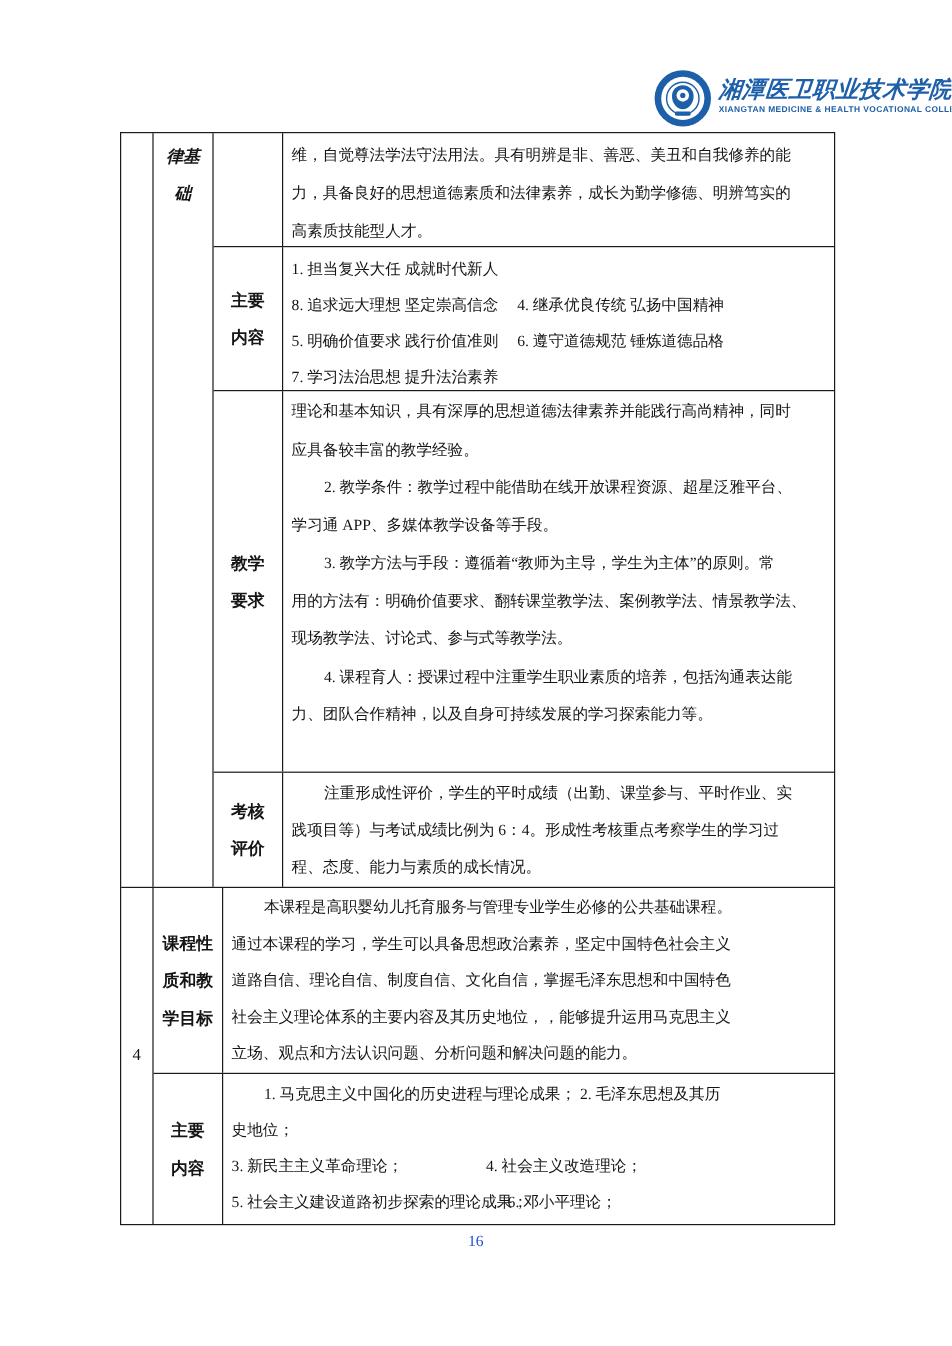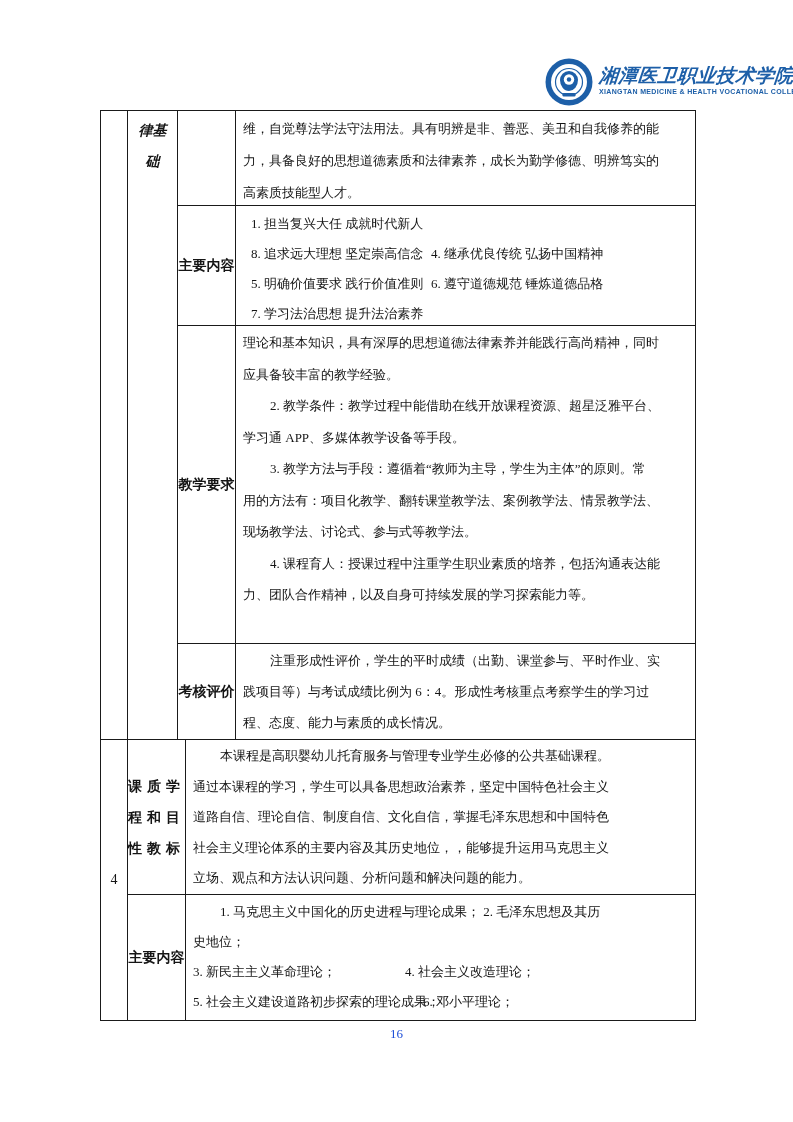--- a/index.html
+++ b/index.html
@@ -25,34 +25,34 @@
         align-items:center;justify-content:center;font-size:14px;}
   .cname{width:50px;box-sizing:border-box;border-right:1px solid #1a1a1a;display:flex;
          flex-direction:column;align-items:center;padding-top:4px;font-weight:bold;
          font-family:"Liberation Sans","DejaVu Sans",sans-serif;font-size:14px;font-style:italic;}
   .cname div{line-height:31px;}
   .cname.tight div{line-height:30.4px;}
   .grows{flex:1;display:flex;flex-direction:column;min-width:0;}
   .grow{display:flex;box-sizing:border-box;border-bottom:1px solid #1a1a1a;}
   .grow:last-child{border-bottom:none;}
   .clabel{width:58px;box-sizing:border-box;border-right:1px solid #1a1a1a;display:flex;
-          flex-direction:row;align-items:center;justify-content:center;font-weight:bold;
+          flex-direction:column;align-items:center;justify-content:center;font-weight:bold;
           font-family:"Liberation Sans","DejaVu Sans",sans-serif;font-size:14px;}
   .clabel div{line-height:31px;}
   .ccontent{flex:1;min-width:0;box-sizing:border-box;padding:1px 5px 0 7px;overflow:hidden;}
   .h95{height:95px;}  .h120{height:120px;} .h318{height:318px;}
   .h95b{height:95px;} .h155{height:155px;} .h125{height:125px;}
   .ln{white-space:nowrap;}
   .lh32 .ln{line-height:32px;}  .lh315 .ln{line-height:31.5px;}
   .lh31 .ln{line-height:31px;}  .lh305 .ln{line-height:30.5px;}
   .lh30 .ln{line-height:30px;}
   .ind{text-indent:27px;}
   .itemrow{display:flex;white-space:nowrap;}
   .lh30i .itemrow{line-height:30px;}
-  .itemrow .il{width:188px;flex:0 0 auto;text-align:center;}
+  .itemrow .il{width:188px;flex:0 0 auto;}
   .pair .il3{width:212px;flex:0 0 auto;}
   .pair .il5{width:230px;flex:0 0 auto;}
   .pad2{padding-top:2px;} .pad3{padding-top:3px;}
 
   
   .pageno{position:absolute;left:0;top:1026px;width:793px;text-align:center;
           font-size:13px;color:#1d4ed8;}
 </style>
 </head>
 <body>
@@ -124,21 +124,21 @@
           <div class="clabel">
             <div>教学</div>
             <div>要求</div>
           </div>
           <div class="ccontent lh315">
             <div class="ln">理论和基本知识，具有深厚的思想道德法律素养并能践行高尚精神，同时</div>
             <div class="ln">应具备较丰富的教学经验。</div>
             <div class="ln ind">2. 教学条件：教学过程中能借助在线开放课程资源、超星泛雅平台、</div>
             <div class="ln">学习通 APP、多媒体教学设备等手段。</div>
             <div class="ln ind">3. 教学方法与手段：遵循着“教师为主导，学生为主体”的原则。常</div>
-            <div class="ln">用的方法有：项目化教学、翻转课堂教学法、案例教学法、情景教学法、</div>
+            <div class="ln">用的方法有：明确价值要求、翻转课堂教学法、案例教学法、情景教学法、</div>
             <div class="ln">现场教学法、讨论式、参与式等教学法。</div>
             <div class="ln ind">4. 课程育人：授课过程中注重学生职业素质的培养，包括沟通表达能</div>
             <div class="ln">力、团队合作精神，以及自身可持续发展的学习探索能力等。</div>
           </div>
         </div>
 
         <div class="grow h95b">
           <div class="clabel">
             <div>考核</div>
             <div>评价</div>

